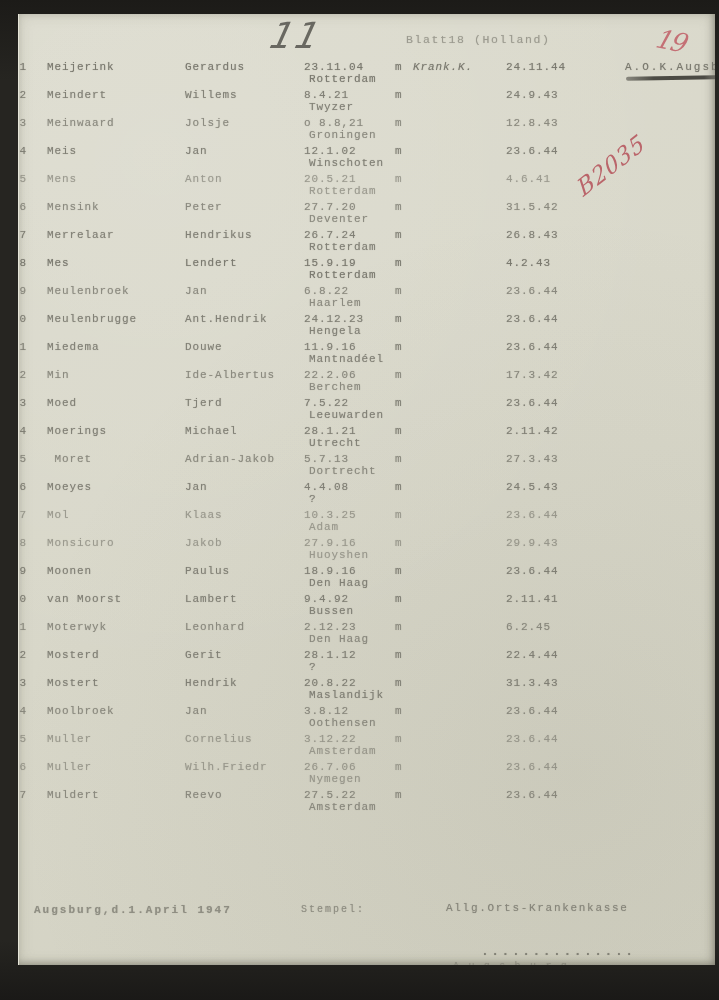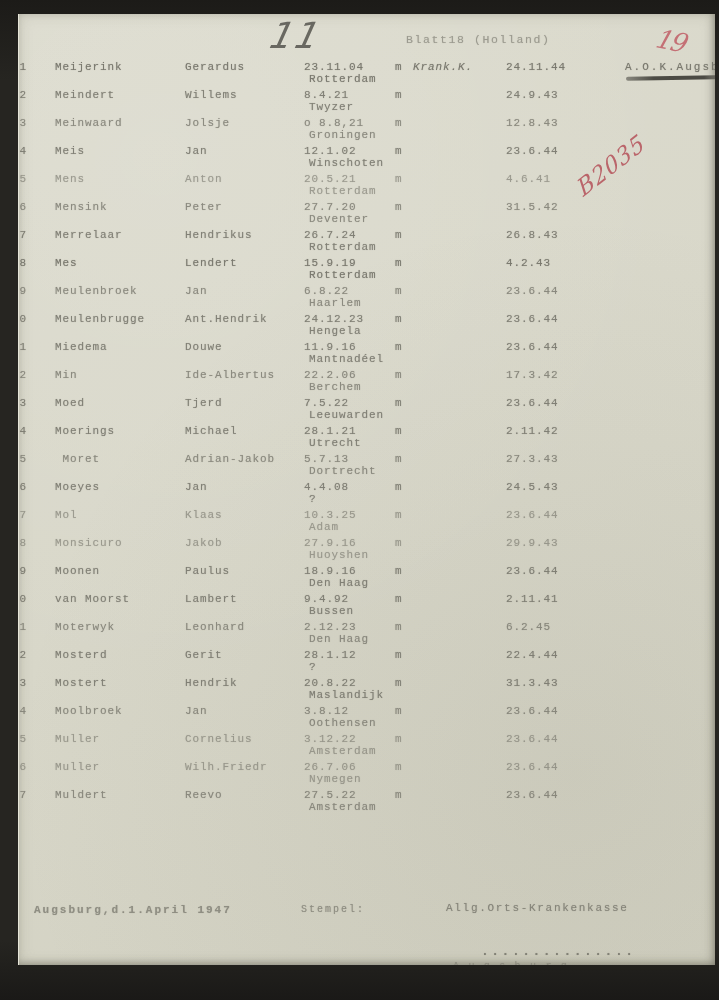--- a/index.html
+++ b/index.html
@@ -44,21 +44,21 @@
     border-radius:2px;transform:rotate(-1deg);
   }
   
   .entries{position:absolute;left:0;top:0;width:100%;height:100%;font-size:11px;line-height:11px;letter-spacing:0.9px;}
   .row{position:absolute;left:0;width:100%;height:24px;opacity:.88;}
   .row:nth-child(3n){opacity:.78;}
   .row:nth-child(5),.row:nth-child(17),.row:nth-child(18),.row:nth-child(25),.row:nth-child(26){opacity:.62;}
   .row:nth-child(1),.row:nth-child(8){opacity:.95;}
   .c{position:absolute;top:0;white-space:pre;}
   .c-num{left:-14px;width:22px;display:flex;justify-content:flex-end;overflow:hidden;}
-  .c-surname{left:36px;}
+  .c-surname{left:28px;}
   .c-first{left:150px;margin-left:16px;}
   .c-dob{left:285px;}
   .c-sex{left:376px;}
   .c-note{left:394px;font-style:italic;}
   .c-date2{left:487px;text-align:center;}
   .c-office{left:606px;letter-spacing:2px;}
   .c-place{left:290px;top:11.5px;}
   
   .footer-left{position:absolute;left:15px;top:890px;font-size:11px;letter-spacing:2px;opacity:.72;font-weight:bold;}
   .footer-stempel{position:absolute;left:282px;top:890px;font-size:10px;letter-spacing:2px;opacity:.72;}

